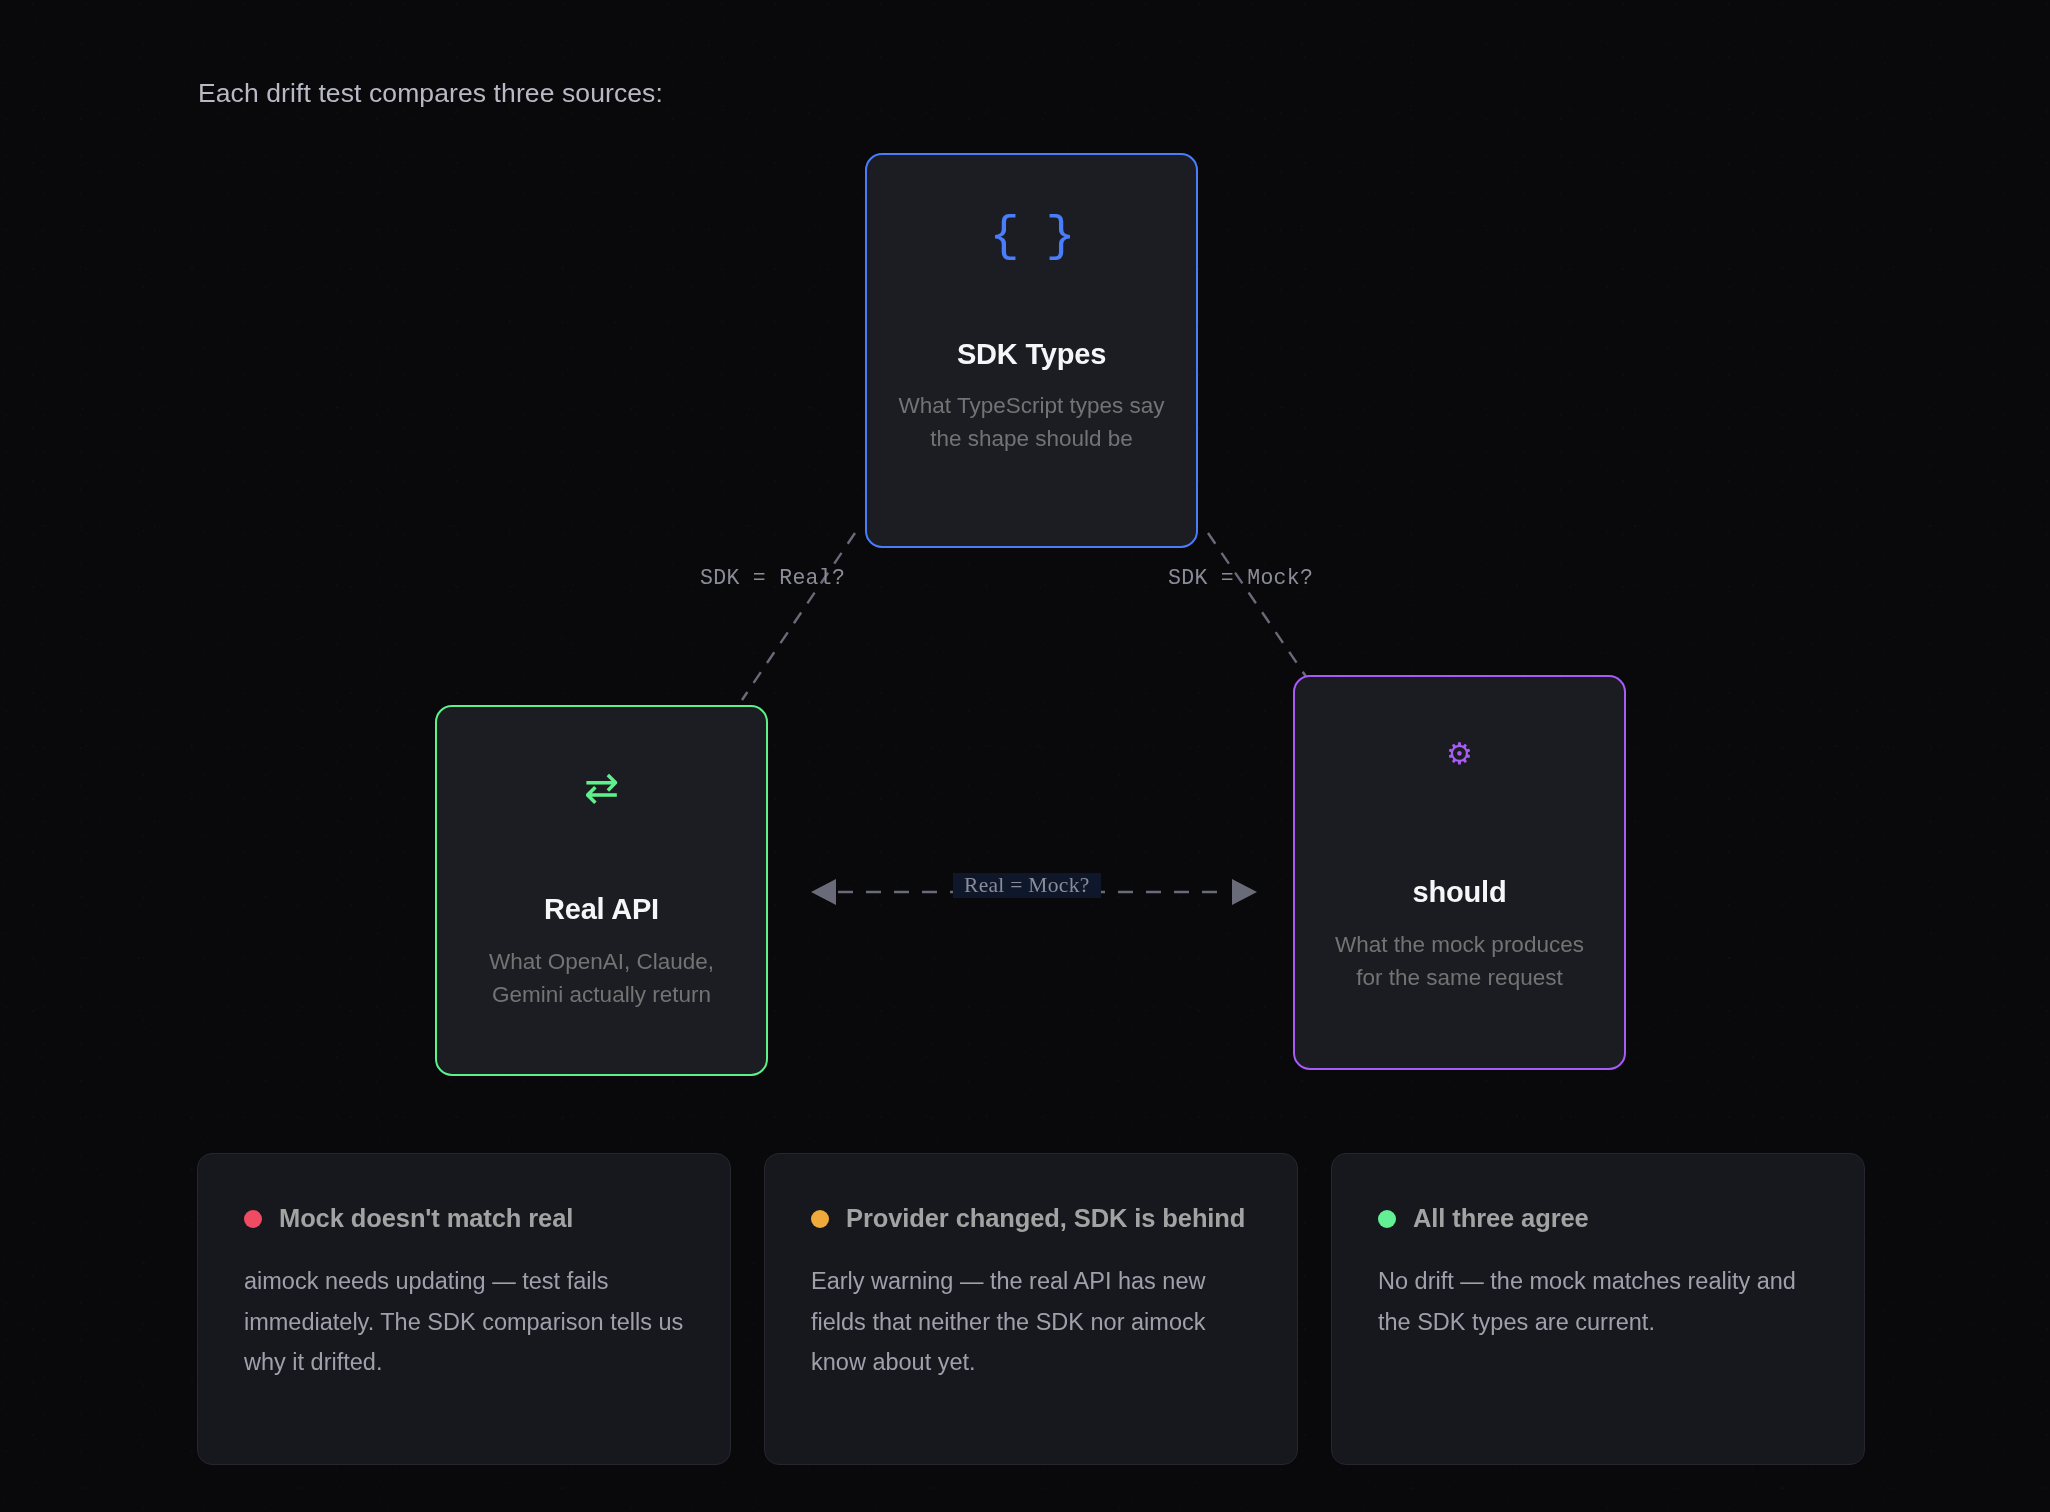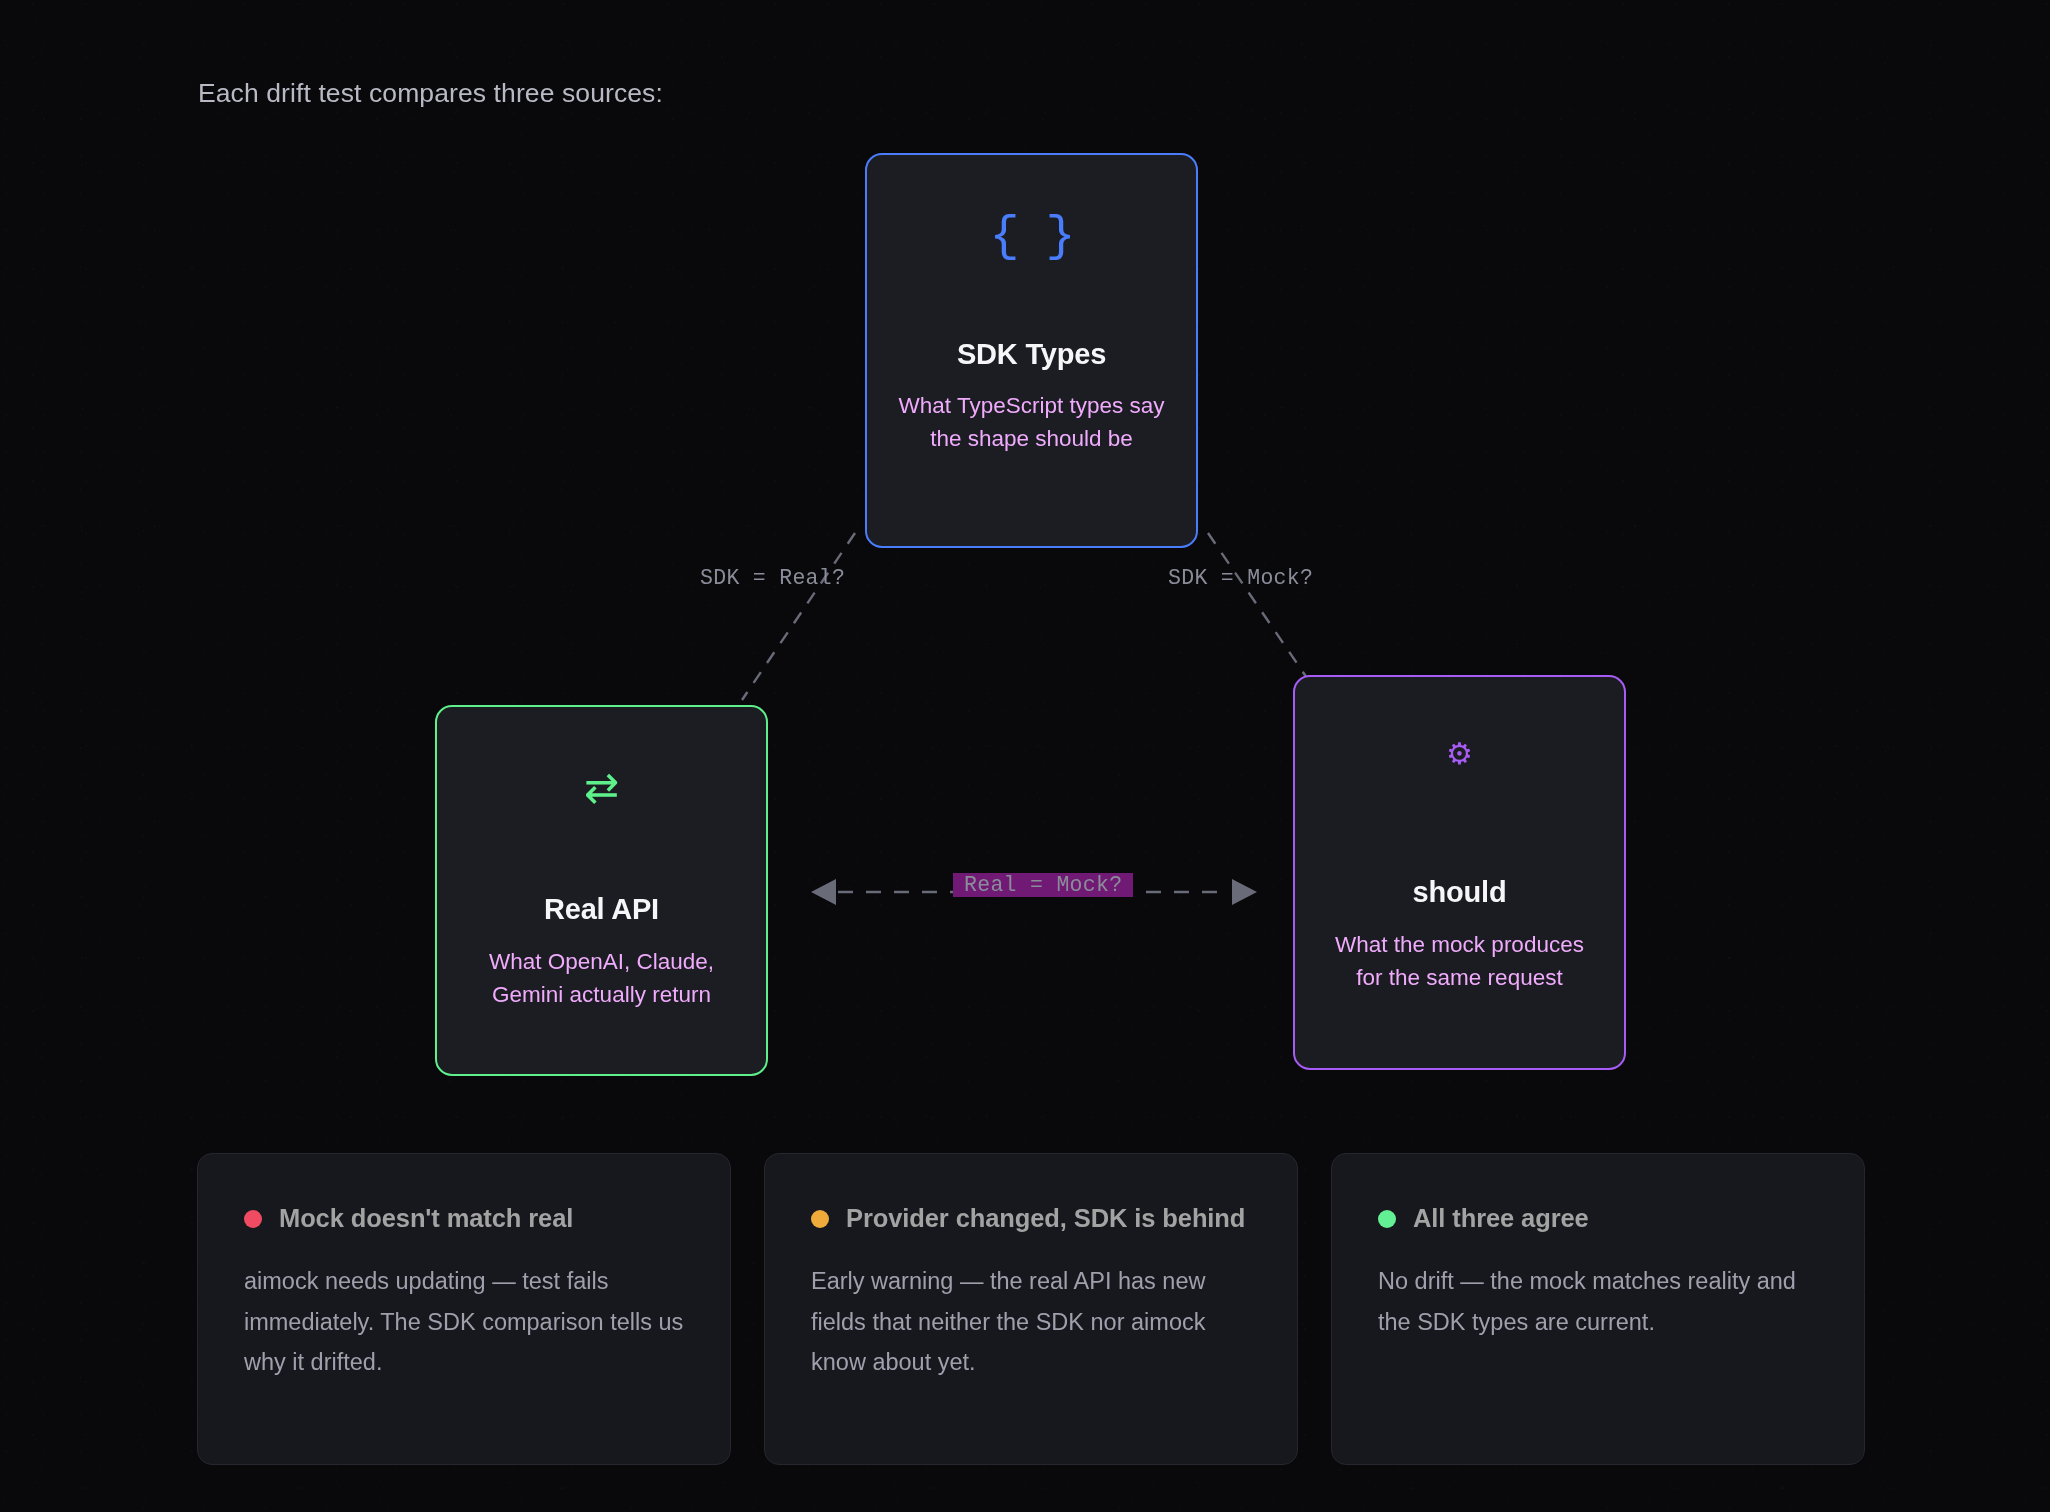--- a/index.html
+++ b/index.html
@@ -87,21 +87,21 @@
     letter-spacing: -0.2px;
   }
 
   .node-desc {
     position: absolute;
     left: 0;
     width: 100%;
     text-align: center;
     font-size: 22.5px;
     line-height: 1.45;
-    color: #f0abfc;
+    color: #737373;
     padding: 0 26px;
   }
 
   
   #card-sdk-types {
     left: 865px;
     top: 153px;
     width: 333px;
     height: 395px;
     border-color: #4a7dfc;
@@ -159,22 +159,23 @@
     color: #8b8c99;
     white-space: nowrap;
     letter-spacing: 0.3px;
     text-align: center;
   }
   #label-sdk-real { left: 700px;  top: 566px; }
   #label-sdk-mock { left: 1168px; top: 566px; }
   #label-real-mock {
     left: 953px;
     top: 873px;
-    background: #701a75;
+    background: #0f172a;
     padding: 0 11px;
+    font-family: Liberation Serif, serif;
   }
 
   
   #outcomes {
     position: absolute;
     left: 197px;
     top: 1153px;
     width: 1668px;
     height: 312px;
     display: flex;

